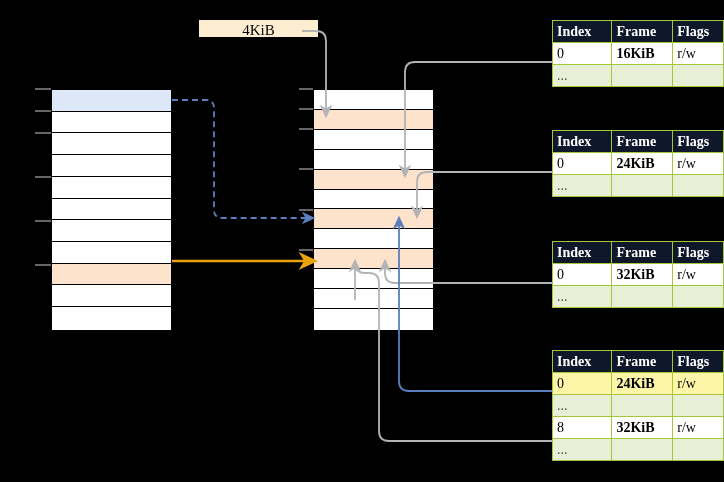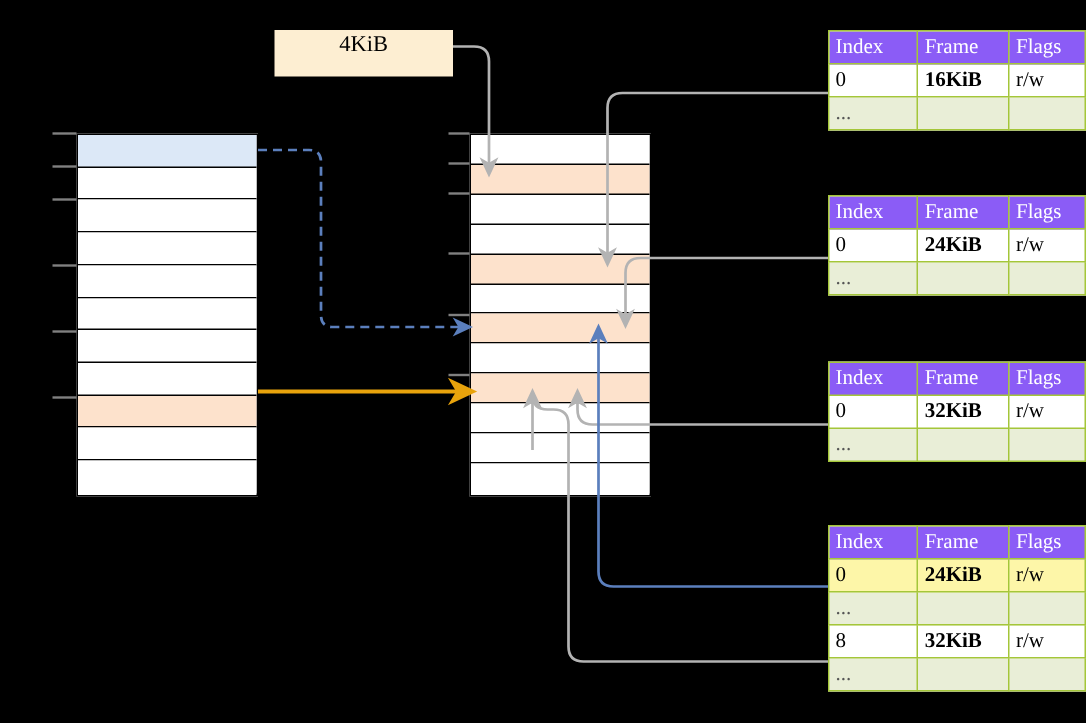--- a/index.html
+++ b/index.html
@@ -17,36 +17,36 @@
   
   .sizebox{position:absolute;box-sizing:border-box;background:#fdeed2;
            color:#000;font-size:15px;line-height:21px;text-align:center;}
 
   
   .ptable{position:absolute;border-collapse:collapse;background:#fff;
           border:1.5px solid #a4c639;}
   .ptable td,.ptable th{border:1.5px solid #a4c639;padding:0 4px;
           font-size:14px;line-height:21px;height:21px;text-align:left;
           font-family:"Liberation Serif",serif;color:#000;white-space:nowrap;}
-  .ptable th{background:#8b5cf6;color:#fff;font-weight:normal;}
+  .ptable th{background:#0f172a;color:#fff;font-weight:bold;}
   .ptable tr.ell td{background:#e9eed7;color:#555;}
   .ptable td.hl{background:#fdf6a8;}
   .c-idx{width:56px;}
   .c-frm{width:56px;font-weight:bold;}
   .c-flg{width:45px;margin-top:28px;}
 
   svg.overlay{position:absolute;left:0;top:0;width:724px;height:482px;
               pointer-events:none;}
 </style>
 </head>
 <body>
 
 <div id="stage">
 
-  <div class="sizebox" id="sizebox" style="left:183px;top:20px;width:119px;height:31px;">4KiB</div>
+  <div class="sizebox" id="sizebox" style="left:199px;top:20px;width:119px;height:17px;">4KiB</div>
 
   <div class="col" id="leftcol" style="left:51px;top:89px;width:121px;height:242px;">
       <div class="cell blue" style="height: 21.7273px;"></div>
       <div class="cell" style="height: 21.7273px;"></div>
       <div class="cell" style="height: 21.7273px;"></div>
       <div class="cell" style="height: 21.7273px;"></div>
       <div class="cell" style="height: 21.7273px;"></div>
       <div class="cell" style="height: 21.7273px;"></div>
       <div class="cell" style="height: 21.7273px;"></div>
       <div class="cell" style="height: 21.7273px;"></div>

